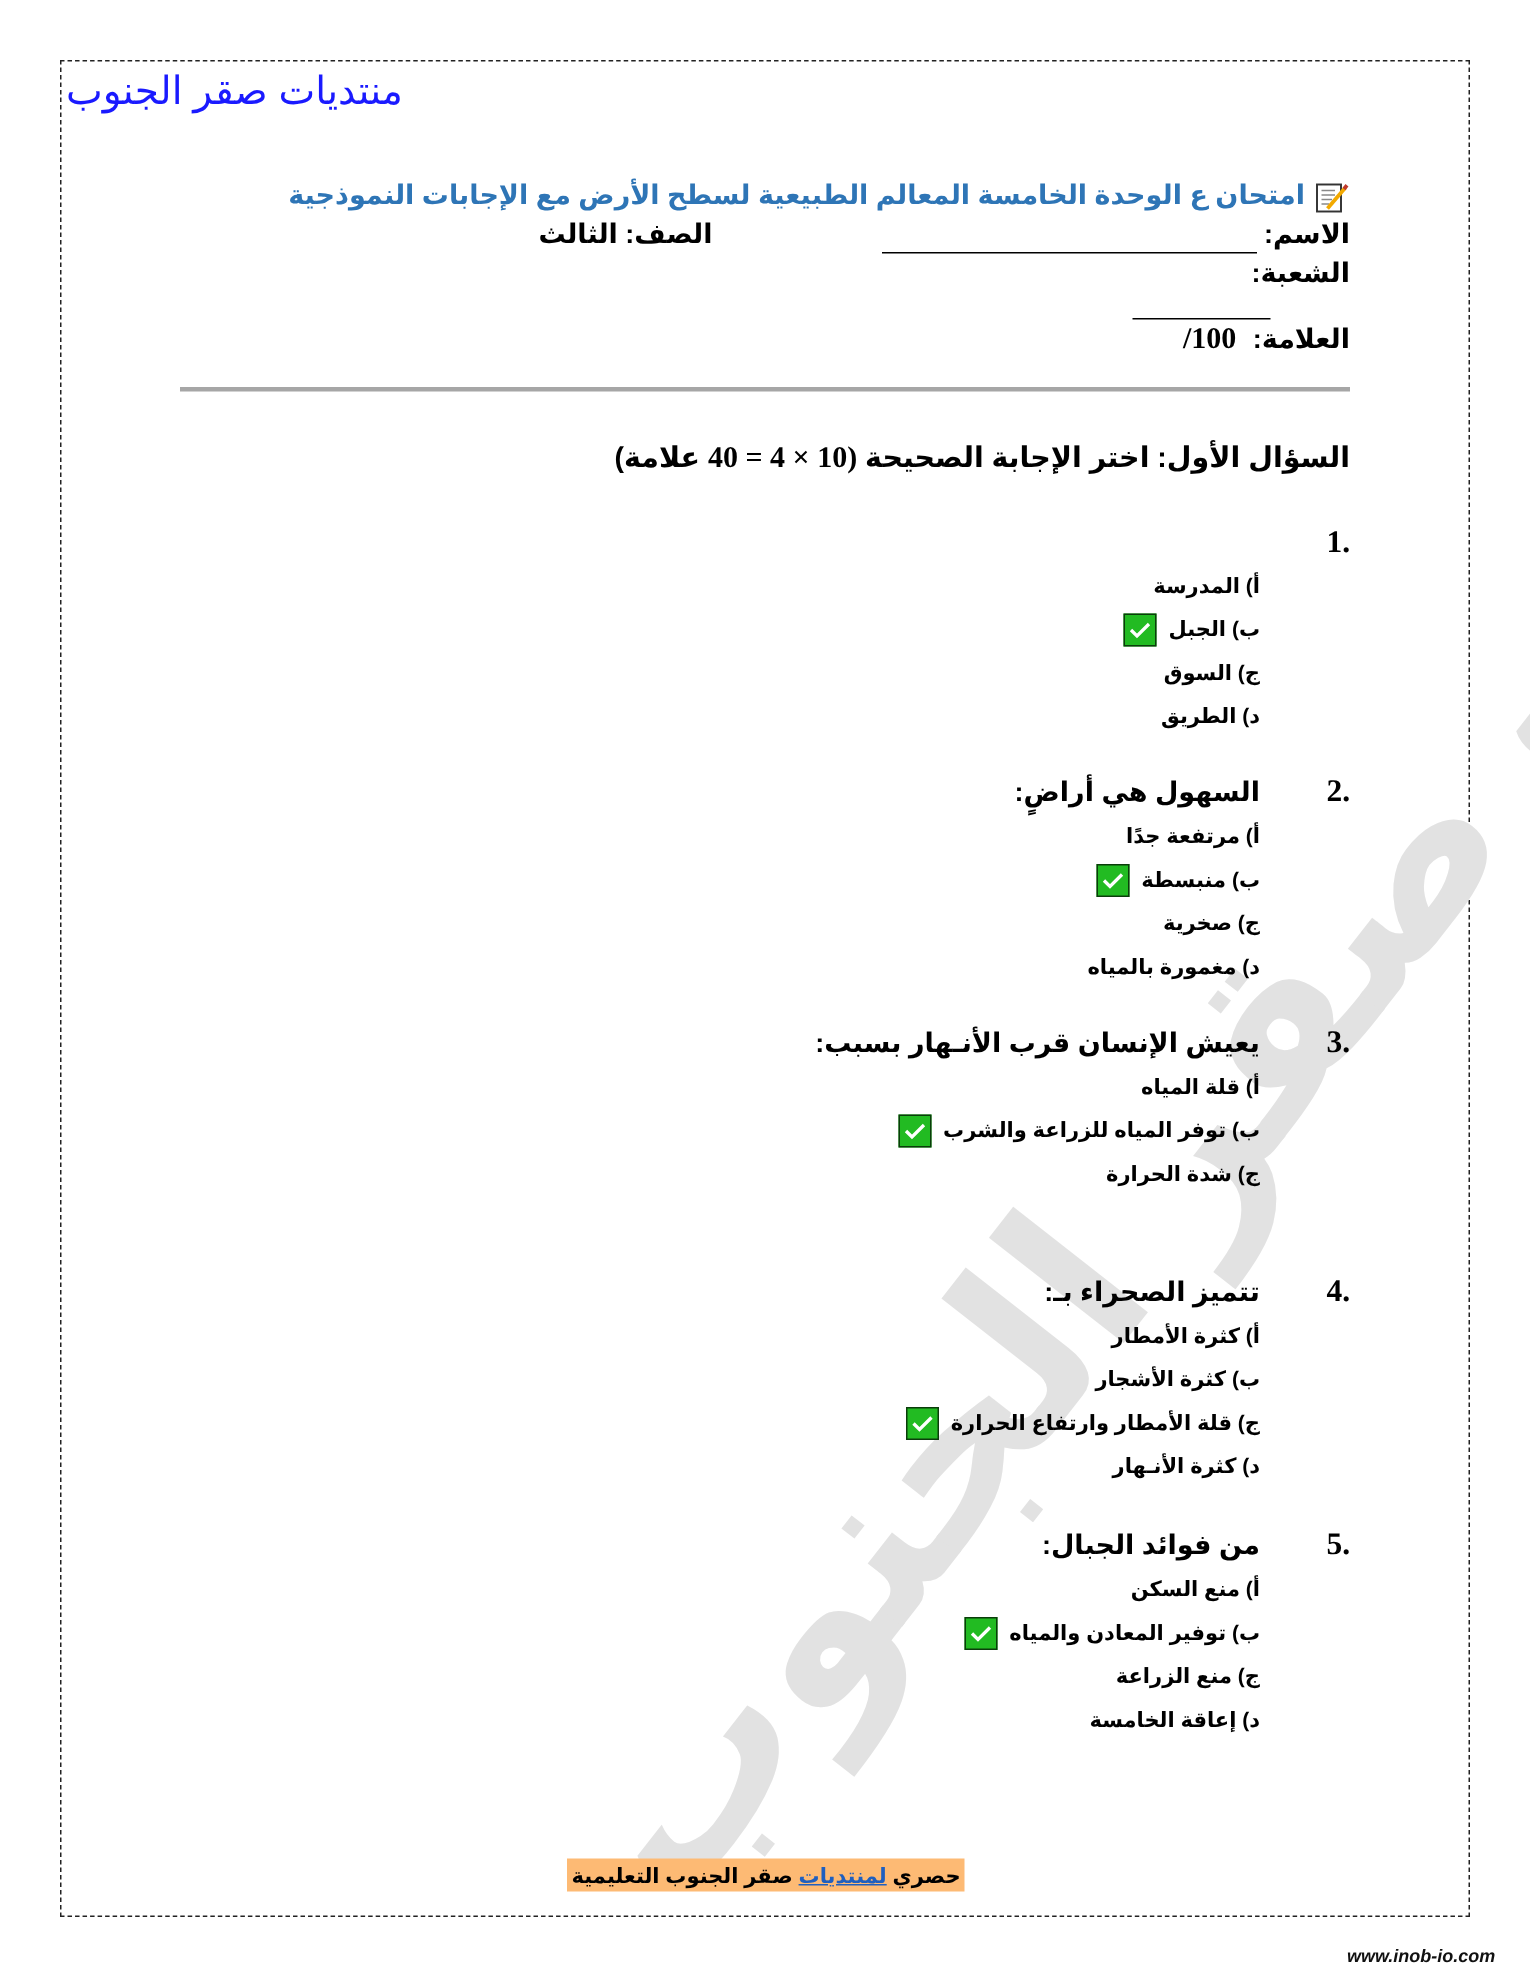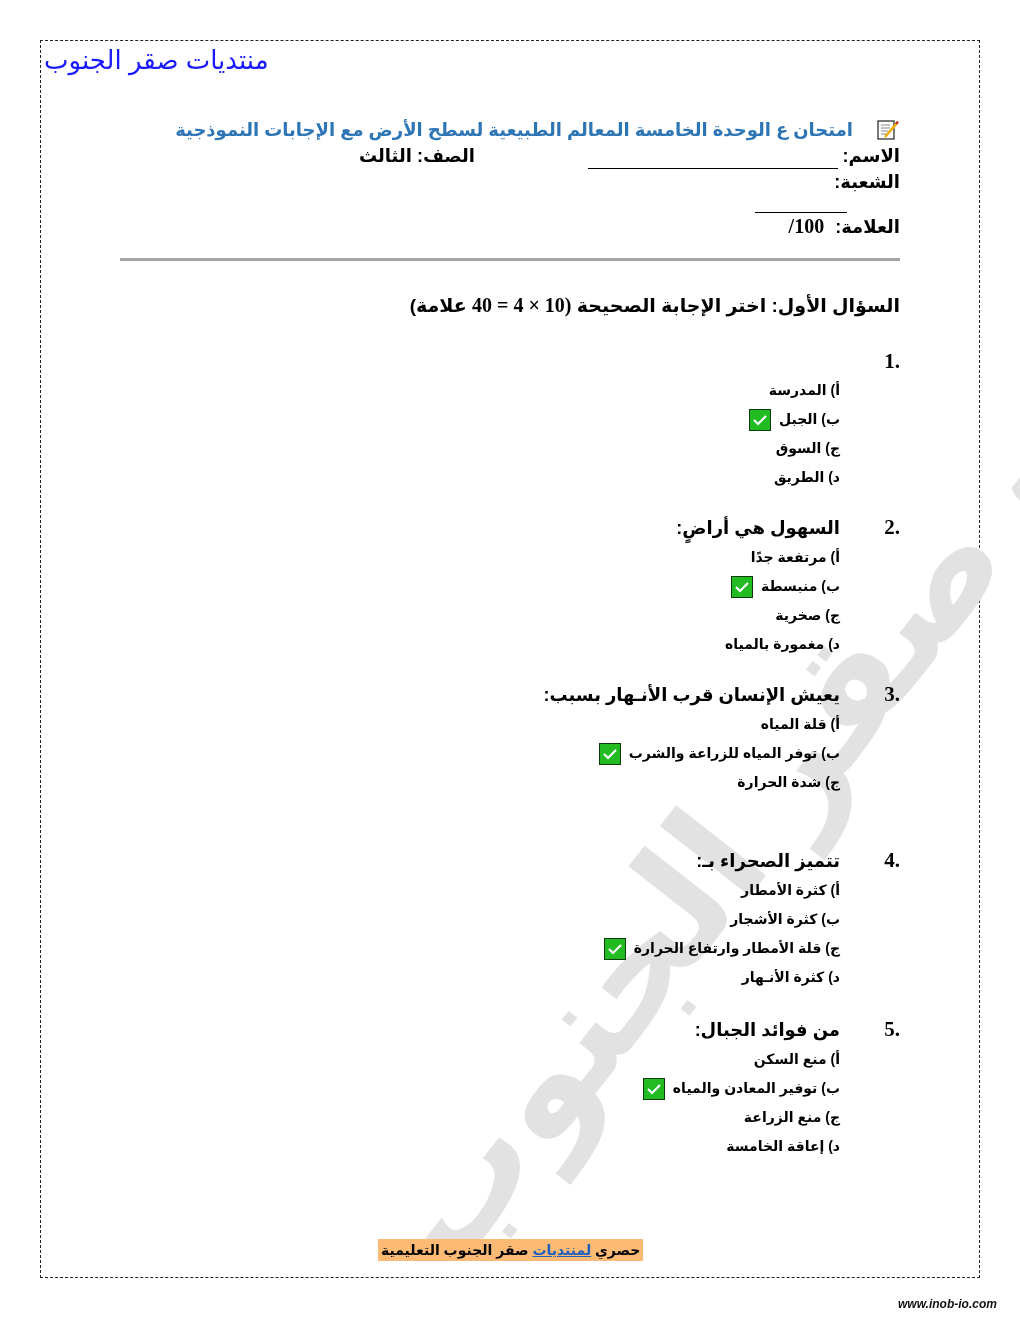--- a/index.html
+++ b/index.html
@@ -51,22 +51,22 @@
     .header-block {
       position: absolute;
       right: 120px;
       top: 117px;
       width: 700px;
       direction: rtl;
       z-index: 1;
     }
     .exam-title {
       display: flex;
-      align-items: center;
-      gap: 23px;
+      align-items: flex-end;
+      gap: 6px;
       font-size: 18px;
       font-weight: bold;
       color: #2e75b6;
       white-space: nowrap;
       line-height: 26px;
     }
     .notepad-icon {
       width: 24px;
       height: 22px;
       display: inline-block;

